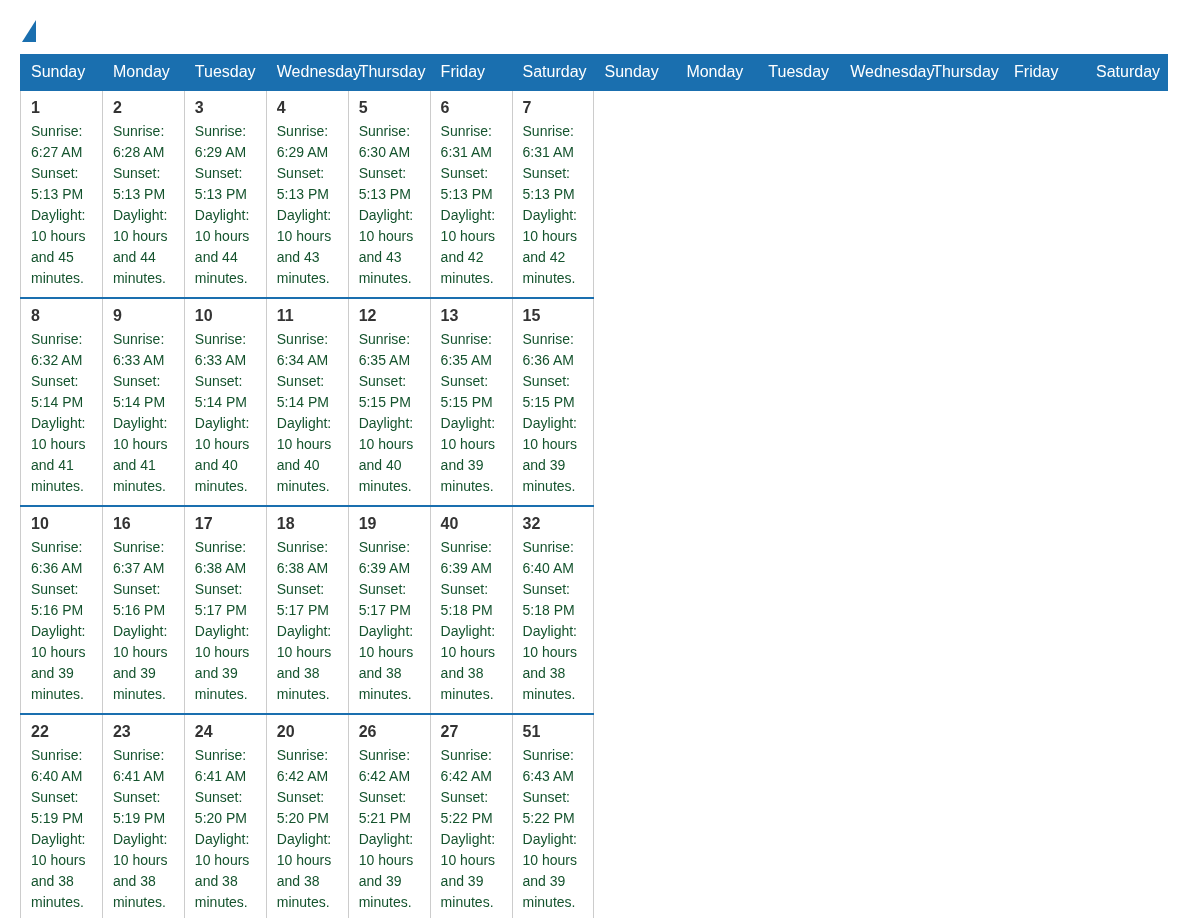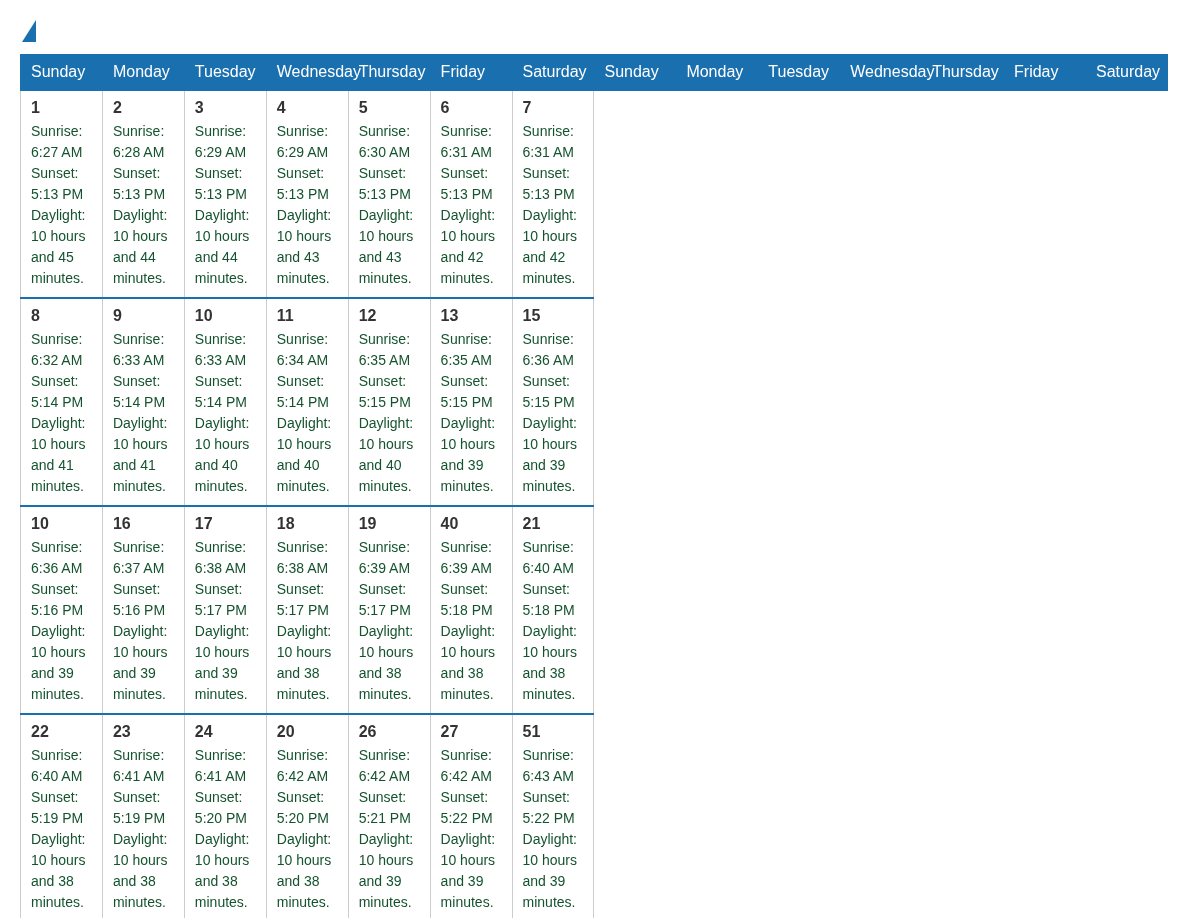--- a/index.html
+++ b/index.html
@@ -143,21 +143,21 @@
         <td><span class="day-num">13</span><span class="day-info">Sunrise: 6:35 AM<br>Sunset: 5:15 PM<br>Daylight: 10 hours and 39 minutes.</span></td>
         <td><span class="day-num">15</span><span class="day-info">Sunrise: 6:36 AM<br>Sunset: 5:15 PM<br>Daylight: 10 hours and 39 minutes.</span></td>
       </tr>
       <tr>
         <td><span class="day-num">10</span><span class="day-info">Sunrise: 6:36 AM<br>Sunset: 5:16 PM<br>Daylight: 10 hours and 39 minutes.</span></td>
         <td><span class="day-num">16</span><span class="day-info">Sunrise: 6:37 AM<br>Sunset: 5:16 PM<br>Daylight: 10 hours and 39 minutes.</span></td>
         <td><span class="day-num">17</span><span class="day-info">Sunrise: 6:38 AM<br>Sunset: 5:17 PM<br>Daylight: 10 hours and 39 minutes.</span></td>
         <td><span class="day-num">18</span><span class="day-info">Sunrise: 6:38 AM<br>Sunset: 5:17 PM<br>Daylight: 10 hours and 38 minutes.</span></td>
         <td><span class="day-num">19</span><span class="day-info">Sunrise: 6:39 AM<br>Sunset: 5:17 PM<br>Daylight: 10 hours and 38 minutes.</span></td>
         <td><span class="day-num">40</span><span class="day-info">Sunrise: 6:39 AM<br>Sunset: 5:18 PM<br>Daylight: 10 hours and 38 minutes.</span></td>
-        <td><span class="day-num">21</span><span class="day-info">Sunrise: 6:40 AM<br>Sunset: 5:18 PM<br>Daylight: 10 hours and 38 minutes.</span></td>
+        <td><span class="day-num">32</span><span class="day-info">Sunrise: 6:40 AM<br>Sunset: 5:18 PM<br>Daylight: 10 hours and 38 minutes.</span></td>
       </tr>
       <tr>
         <td><span class="day-num">22</span><span class="day-info">Sunrise: 6:40 AM<br>Sunset: 5:19 PM<br>Daylight: 10 hours and 38 minutes.</span></td>
         <td><span class="day-num">23</span><span class="day-info">Sunrise: 6:41 AM<br>Sunset: 5:19 PM<br>Daylight: 10 hours and 38 minutes.</span></td>
         <td><span class="day-num">24</span><span class="day-info">Sunrise: 6:41 AM<br>Sunset: 5:20 PM<br>Daylight: 10 hours and 38 minutes.</span></td>
         <td><span class="day-num">20</span><span class="day-info">Sunrise: 6:42 AM<br>Sunset: 5:20 PM<br>Daylight: 10 hours and 38 minutes.</span></td>
         <td><span class="day-num">26</span><span class="day-info">Sunrise: 6:42 AM<br>Sunset: 5:21 PM<br>Daylight: 10 hours and 39 minutes.</span></td>
         <td><span class="day-num">27</span><span class="day-info">Sunrise: 6:42 AM<br>Sunset: 5:22 PM<br>Daylight: 10 hours and 39 minutes.</span></td>
         <td><span class="day-num">51</span><span class="day-info">Sunrise: 6:43 AM<br>Sunset: 5:22 PM<br>Daylight: 10 hours and 39 minutes.</span></td>
       </tr>

